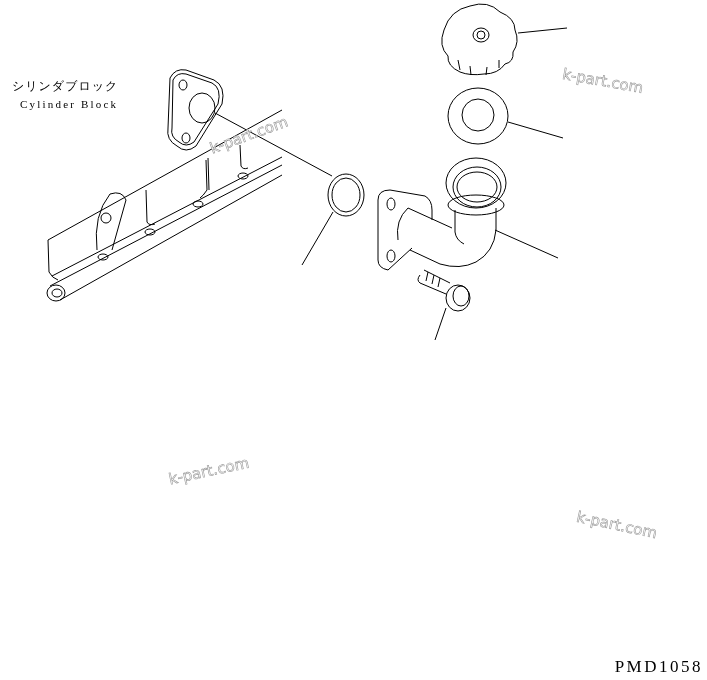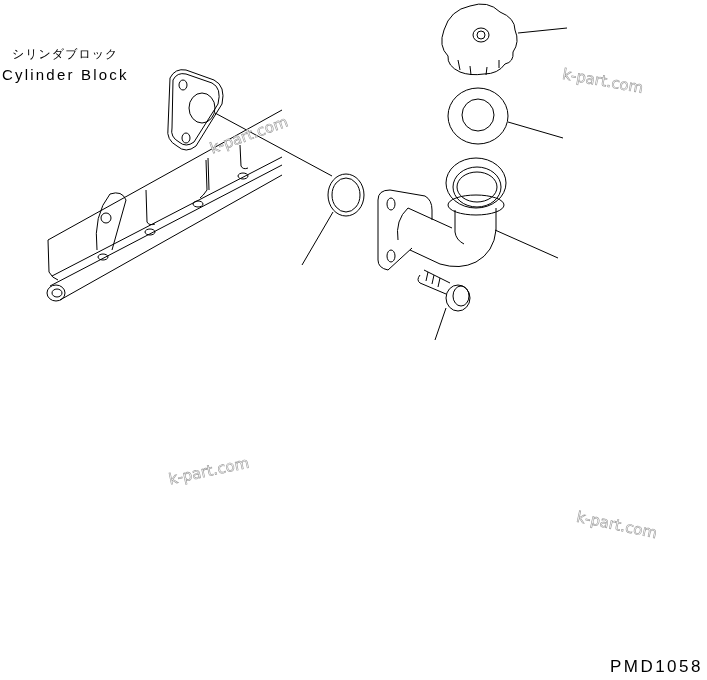--- a/index.html
+++ b/index.html
@@ -1,20 +1,20 @@
 <!DOCTYPE html>
 <html><head>
 <meta charset="utf-8">
 <style>
   html,body{margin:0;padding:0;background:#fff;}
   #root{position:relative;width:707px;height:680px;background:#fff;overflow:hidden;}
   svg{position:absolute;left:0;top:0;}
-  .lbl{position:absolute;font-family:Liberation Sans, sans-serif;color:#000;white-space:nowrap;}
+  .lbl{position:absolute;font-family:Liberation Serif, serif;color:#000;white-space:nowrap;margin-top:32px;}
   .jp{left:12px;top:46px;font-size:12px;letter-spacing:1px;}
-  .en{left:2px;top:66px;font-size:15px;letter-spacing:2.2px;}
+  .en{left:20px;top:66px;font-size:11px;letter-spacing:2.2px;}
   .code{right:4px;bottom:3px;font-size:17px;letter-spacing:2.5px;}
   .wm{position:absolute;font-family:"DejaVu Sans","Liberation Sans",sans-serif;font-size:15px;color:#fff;
       -webkit-text-stroke:0.6px #999;white-space:nowrap;}
 </style>
 </head>
 <body>
 
 <div id="root">
 <svg width="707" height="680" viewBox="0 0 707 680" fill="none" stroke="#000" stroke-width="1">
 

